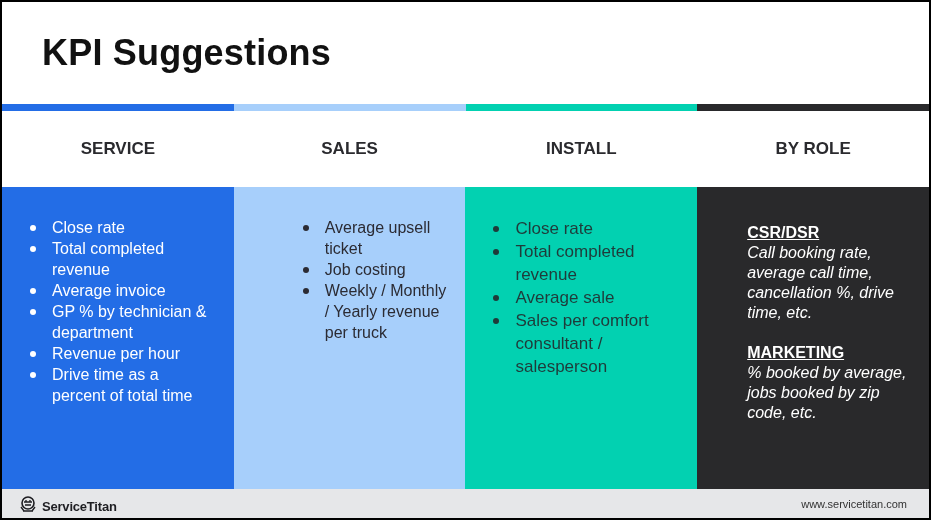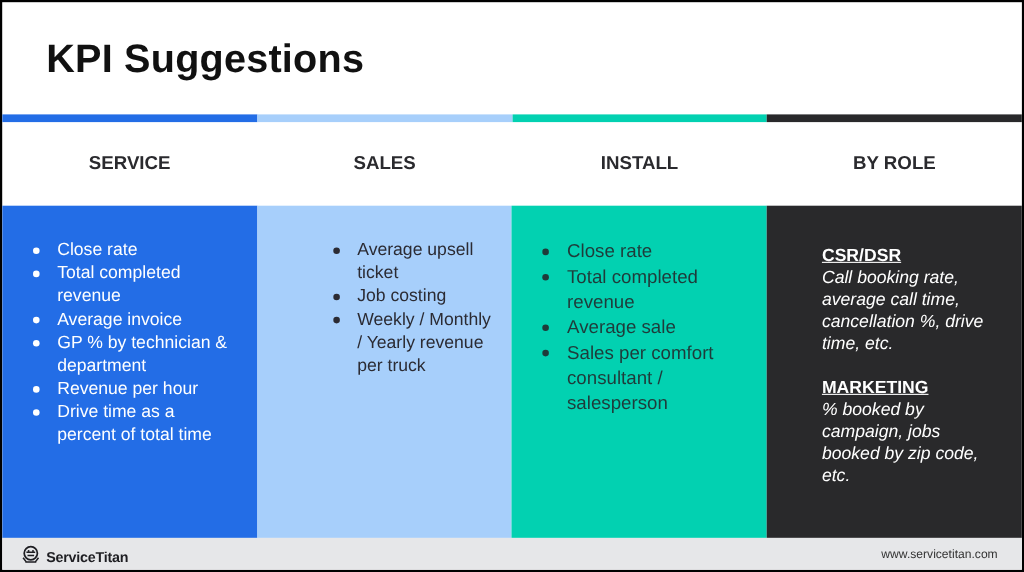--- a/index.html
+++ b/index.html
@@ -98,21 +98,21 @@
         <li>Sales per comfort consultant / salesperson</li>
       </ul>
     </div>
     <div class="panel p-role">
       <div class="role-block">
         <div class="role-title">CSR/DSR</div>
         <div class="role-desc">Call booking rate, average call time, cancellation %, drive time, etc.</div>
       </div>
       <div class="role-block">
         <div class="role-title">MARKETING</div>
-        <div class="role-desc">% booked by campaign, jobs booked by zip code, etc.</div>
+        <div class="role-desc">% booked by average, jobs booked by zip code, etc.</div>
       </div>
     </div>
   </div>
 
   <div class="footer">
     <div class="logo">
       <svg class="logo-icon" viewBox="0 0 20 20">
         <circle cx="10" cy="9" r="6" fill="none" stroke="#1e1e22" stroke-width="1.6"></circle>
         <path d="M6 8 h8 M7 11 h6" stroke="#1e1e22" stroke-width="1.4"></path>
         <path d="M3 13 l3 4 M17 13 l-3 4 M5 17 h10" stroke="#1e1e22" stroke-width="1.4" fill="none"></path>

